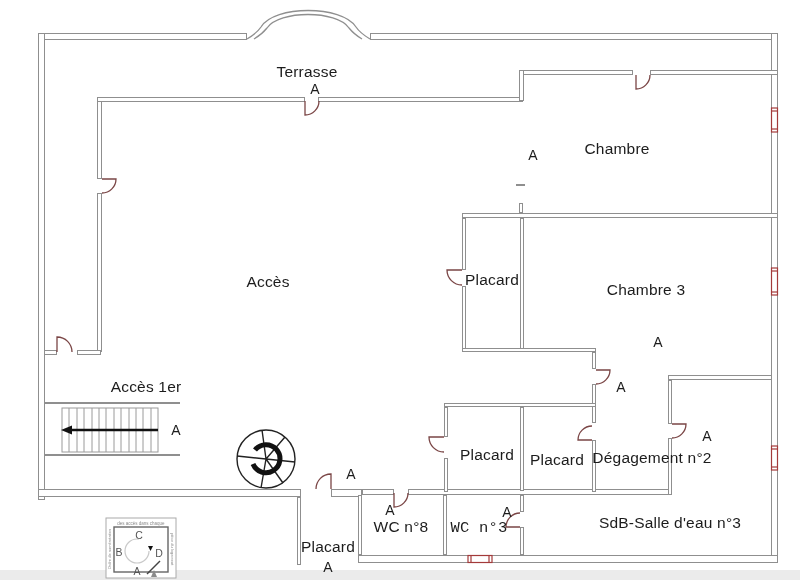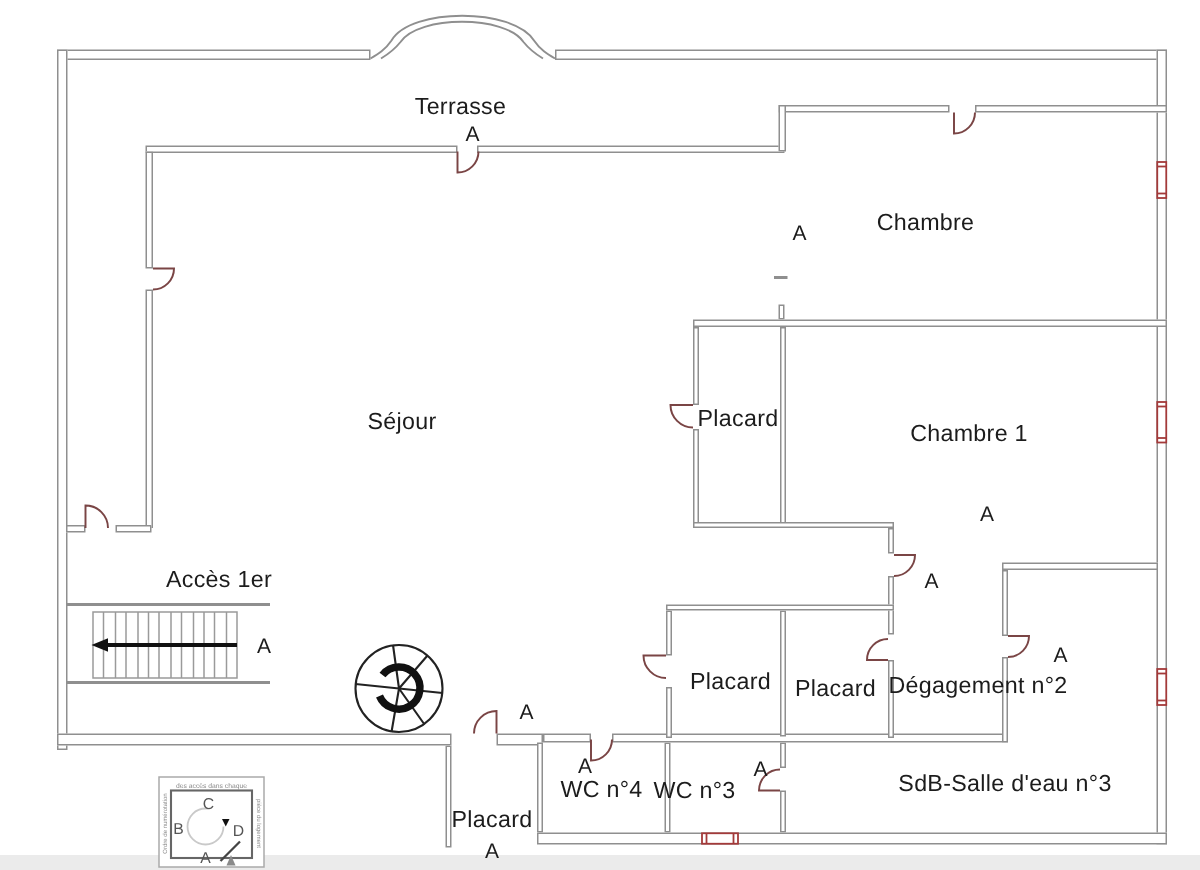--- a/index.html
+++ b/index.html
@@ -128,29 +128,29 @@
       <text x="139" y="539" text-anchor="middle" font-size="10.5" fill="#555">C</text>
       <text x="119" y="556" text-anchor="middle" font-size="10.5" fill="#555">B</text>
       <text x="159" y="557" text-anchor="middle" font-size="10.5" fill="#555">D</text>
       <text x="137" y="575" text-anchor="middle" font-size="10.5" fill="#555">A</text>
     </g>
   </svg>
 
   <div id="labels">
       <span class="lbl" style="left: 307px; top: 72px; text-align: right;">Terrasse</span>
       <span class="lbl" style="left: 617px; top: 149px;">Chambre</span>
-      <span class="lbl" style="left: 268px; top: 282px;">Séjour</span>
+      <span class="lbl" style="left: 268px; top: 282px;">Accès</span>
       <span class="lbl" style="left: 492px; top: 280px;">Placard</span>
-      <span class="lbl" style="left: 646px; top: 290px;">Chambre 1</span>
+      <span class="lbl" style="left: 646px; top: 290px;">Chambre 3</span>
       <span class="lbl" style="left: 146px; top: 387px;">Accès 1er</span>
       <span class="lbl" style="left: 487px; top: 455px;">Placard</span>
       <span class="lbl" style="left: 557px; top: 460px;">Placard</span>
       <span class="lbl" style="left: 652px; top: 458px; text-align: center;">Dégagement n°2</span>
-      <span class="lbl" style="left: 401px; top: 527px;">WC n°4</span>
-      <span class="lbl" style="left: 463px; top: 528px;">WC n°3</span>
+      <span class="lbl" style="left: 401px; top: 527px;">WC n°8</span>
+      <span class="lbl" style="left: 479px; top: 528px; font-family: Liberation Mono, monospace;">WC n°3</span>
       <span class="lbl" style="left: 670px; top: 523px;">SdB-Salle d'eau n°3</span>
       <span class="lbl" style="left: 328px; top: 547px;">Placard</span>
       <span class="amark" style="left: 315px; top: 89px;">A</span>
       <span class="amark" style="left: 533px; top: 155px;">A</span>
       <span class="amark" style="left: 658px; top: 342px;">A</span>
       <span class="amark" style="left: 621px; top: 387px;">A</span>
       <span class="amark" style="left: 707px; top: 436px;">A</span>
       <span class="amark" style="left: 176px; top: 430px;">A</span>
       <span class="amark" style="left: 351px; top: 474px;">A</span>
       <span class="amark" style="left: 390px; top: 510px;">A</span>

